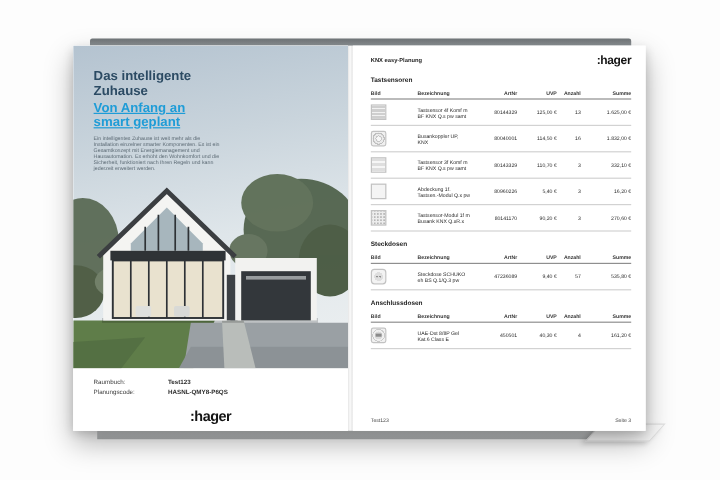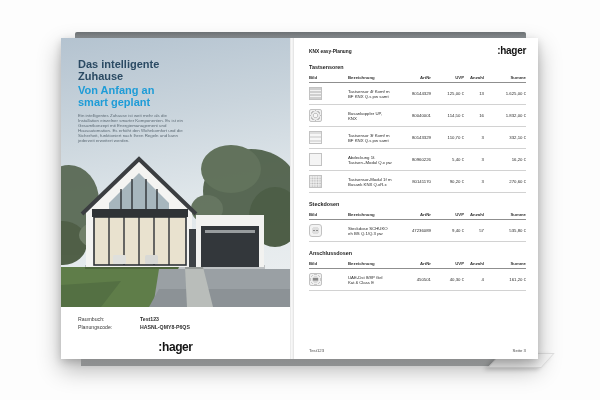--- a/index.html
+++ b/index.html
@@ -21,21 +21,21 @@
   .seam{width:4px;background:linear-gradient(90deg,rgba(0,0,0,0.10),rgba(0,0,0,0.02) 45%,rgba(0,0,0,0.12));}
   .page-right{flex:1;background:#ffffff;padding:7px 12px 0 15px;overflow:hidden;}
 
   
   .cover-bg{position:absolute;left:0;right:0;top:0;bottom:52px;
     background:linear-gradient(170deg,#b4c3d0 0%,#c9d4dc 30%,#dfe6ea 58%,#edf0f1 100%);}
   .cover-text{position:absolute;left:17px;top:20px;width:118px;}
   .cover-title{font-size:11px;line-height:12px;font-weight:bold;color:#2b4a63;
     white-space:pre-line;}
   .cover-subtitle{font-size:11px;line-height:12px;font-weight:bold;color:#1e9cd7;
-    margin-top:2px;white-space:pre-line;}
+    margin-top:2px;white-space:pre-line;text-decoration:underline;}
   .cover-body{font-size:4.4px;line-height:5px;color:#5c6a74;margin-top:5px;width:106px;}
   .house-svg{position:absolute;left:0;bottom:52px;width:229px;height:168px;display:block;}
   .cover-footer{position:absolute;left:0;right:0;bottom:0;height:52px;background:#ffffff;}
   .cover-meta{position:absolute;left:17px;top:8px;}
   .meta-row{display:grid;grid-template-columns:62px auto;font-size:5.2px;
     line-height:8px;color:#3a3a3a;}
   .meta-row .val{font-weight:bold;color:#2e2e2e;}
   .hager-logo-cover{position:absolute;left:0;right:0;bottom:5px;text-align:center;
     font-size:12px;font-weight:800;letter-spacing:-0.4px;color:#141414;}
 

